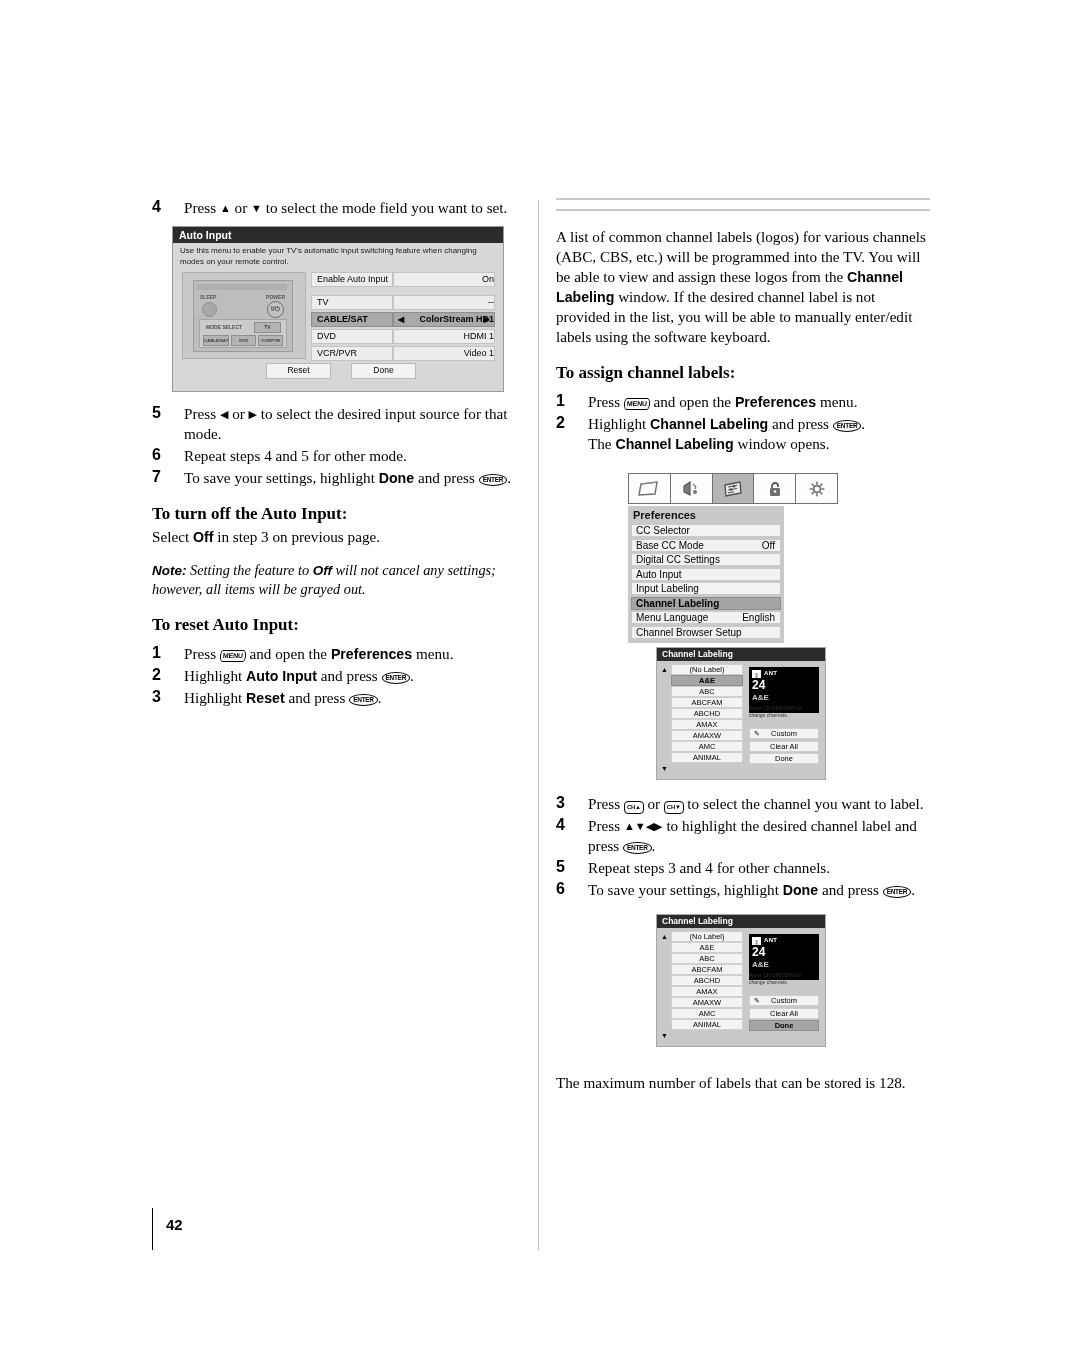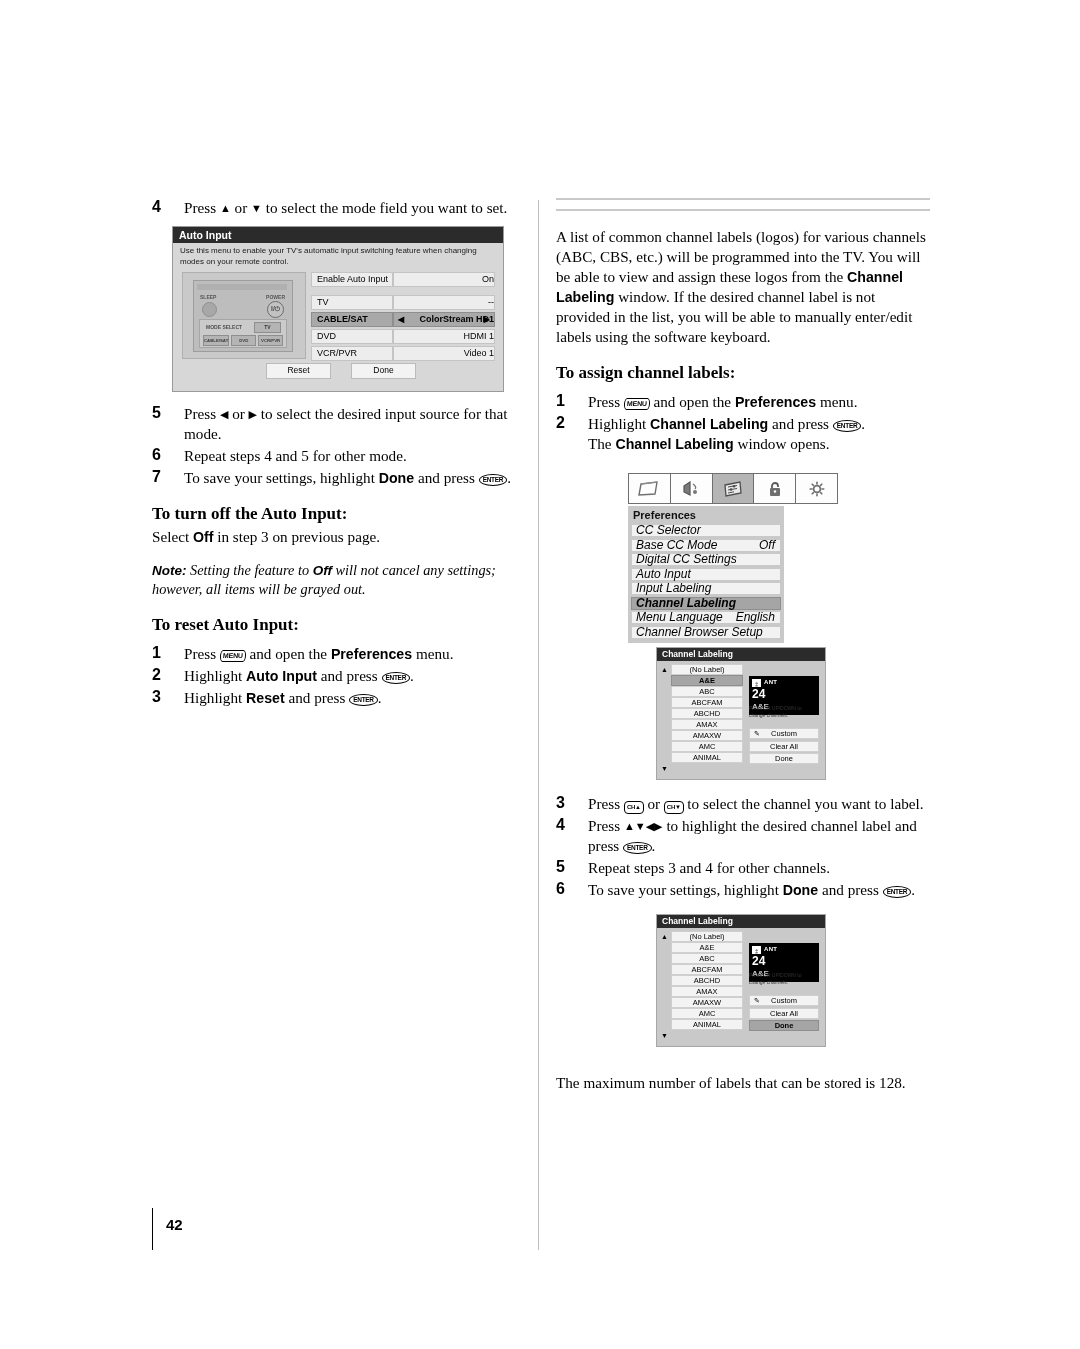--- a/index.html
+++ b/index.html
@@ -120,40 +120,40 @@
   .osd-pref{
     position:relative;margin:16px 0 0 72px;width:224px;height:155px;
     font-family:"Liberation Sans", sans-serif;
   }
   .pf-iconbar{position:absolute;left:0;top:3px;width:210px;height:31px;background:#d3d3d3;border:1.5px solid #6f6f6f;display:flex;box-sizing:border-box;}
   .pf-iconbar .ic{flex:1;border-right:1.5px solid #6f6f6f;background:#fdfdfd;display:flex;align-items:center;justify-content:center;}
   .pf-iconbar .ic:last-child{border-right:none;}
   .pf-iconbar .ic.on{background:#b5b5b5;}
   .pf-panel{position:absolute;left:0;top:36px;width:156px;background:#c9c9c9;padding:0 0 3px 0;}
   .pf-head{font-size:11px;font-weight:bold;padding:3px 0 3px 5px;color:#111;}
-  .pf-item{display:flex;height:13px;margin:0 3px 1.5px 3px;background:#f2f2f2;border:1px solid #c9c9c9;font-size:12px;line-height:11px;box-sizing:border-box;font-style:italic;}
+  .pf-item{display:flex;height:13px;margin:0 3px 1.5px 3px;background:#f2f2f2;border:1px solid #c9c9c9;font-size:10px;line-height:11px;box-sizing:border-box;}
   .pf-item .nm{flex:1;padding-left:4px;}
   .pf-item .vl{padding-right:5px;}
   .pf-item.sel{background:#a5a5a5;font-weight:bold;border-color:#8e8e8e;}
 
   
   .osd-chlab{
     position:relative;width:168px;height:131px;background:#c9c9c9;border:1px solid #a6a6a6;
     font-family:"Liberation Sans", sans-serif;margin-left:100px;
   }
   .cl-title{position:absolute;left:0;top:0;width:100%;height:13px;background:#2b2b2b;color:#fff;
     font-size:8.5px;font-weight:bold;line-height:13px;padding-left:5px;box-sizing:border-box;}
   .cl-arrcol{position:absolute;left:3px;top:16px;width:10px;height:110px;}
   .cl-arrcol .up{position:absolute;top:2px;left:1px;font-size:7px;line-height:7px;}
   .cl-arrcol .dn{position:absolute;bottom:2px;left:1px;font-size:7px;line-height:7px;}
   .cl-list{position:absolute;left:14px;top:16px;width:72px;}
   .cl-list .li{height:11px;background:#f3f3f3;border:1px solid #cfcfcf;font-size:7.5px;text-align:center;
     line-height:9px;margin-bottom:0;box-sizing:border-box;}
   .cl-list .li.sel{background:#a5a5a5;font-weight:bold;border-color:#8e8e8e;}
-  .cl-prev{position:absolute;left:92px;top:28px;width:70px;height:39px;background:#000;color:#fff;}
+  .cl-prev{position:absolute;left:92px;top:19px;width:70px;height:46px;background:#000;color:#fff;}
   .cl-prev .antico{position:absolute;left:3px;top:2.5px;width:9px;height:8px;background:#fff;color:#000;
     font-size:7px;font-weight:bold;text-align:center;line-height:8px;}
   .cl-prev .antxt{position:absolute;left:15px;top:3px;font-size:6px;font-weight:bold;letter-spacing:.3px;}
   .cl-prev .num{position:absolute;left:3px;top:12px;font-size:12px;font-weight:bold;line-height:12px;}
   .cl-prev .lab{position:absolute;left:3px;top:26px;font-size:8px;font-weight:bold;color:#c9c9c9;}
   .cl-hint{position:absolute;left:92px;top:57px;width:70px;font-size:5px;line-height:6.5px;color:#333;}
   .cl-btns{position:absolute;left:92px;top:80px;width:70px;}
   .cl-btns .bt{height:11px;background:#f3f3f3;border:1px solid #cfcfcf;font-size:7.5px;text-align:center;
     line-height:9px;margin-bottom:1.5px;box-sizing:border-box;position:relative;}
   .cl-btns .bt.sel{background:#a5a5a5;font-weight:bold;border-color:#8e8e8e;}

